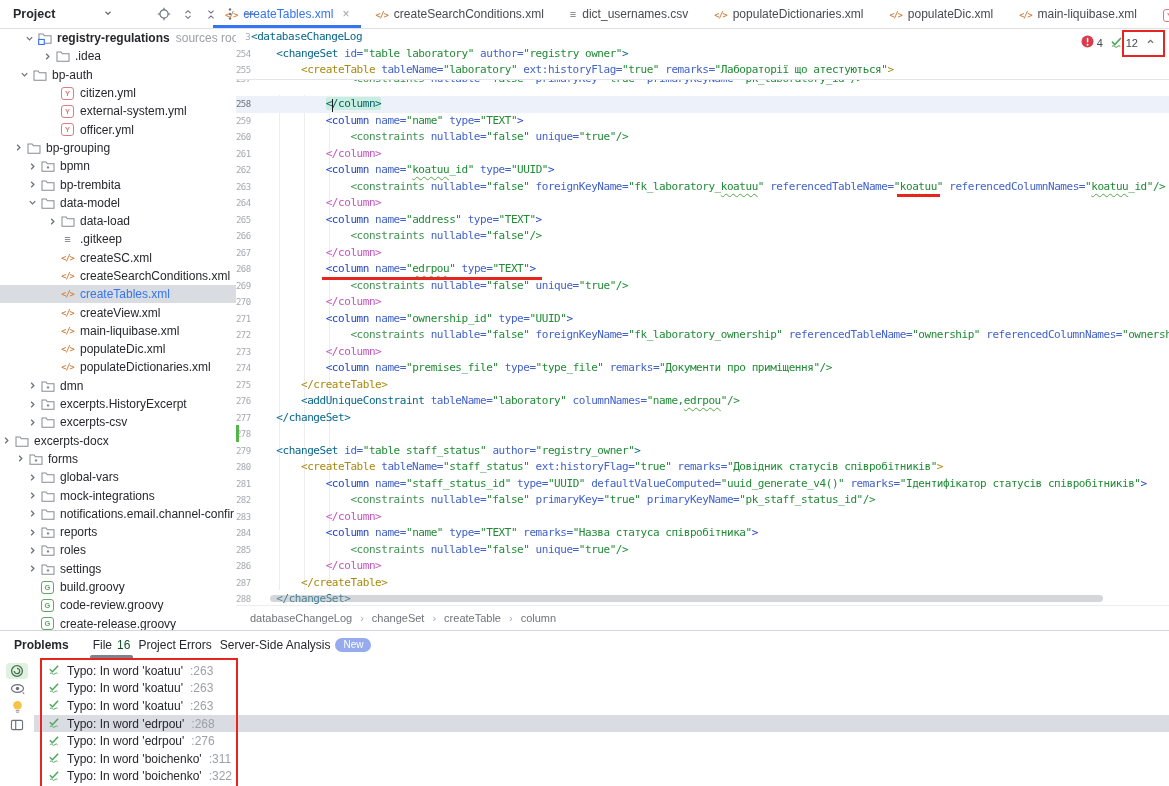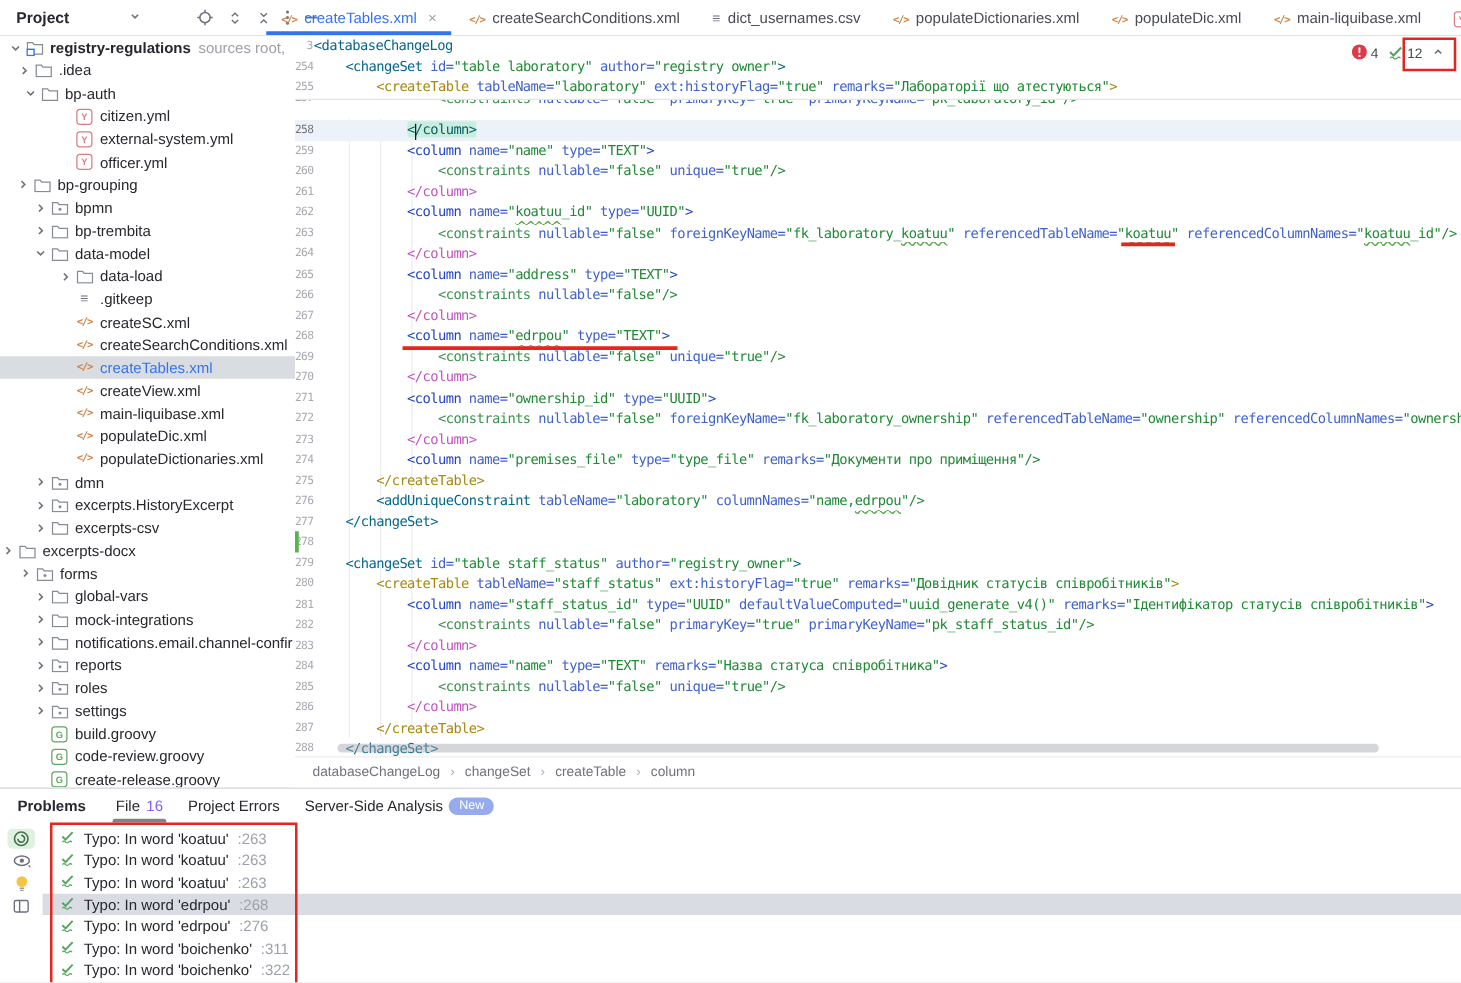--- a/index.html
+++ b/index.html
@@ -64,21 +64,21 @@
   .widget .wgroup{display:flex;align-items:center;gap:3px;}
   .crumbs{position:absolute;left:0;right:0;bottom:0;height:24px;border-top:1px solid #ECEDEF;background:#FFF;
           display:flex;align-items:center;gap:8px;padding-left:14px;font-size:11px;color:#70737B;z-index:6;}
   .crumb-sep{color:#A8ABB3;}
   
   .problems{position:absolute;left:0;top:630px;width:1169px;height:156px;background:#FFF;
             border-top:1px solid #D3D5DB;box-sizing:border-box;}
   .phead{height:27px;display:flex;align-items:center;gap:24px;padding-left:14px;}
   .probtitle{font-weight:700;}
   .ptab{position:relative;display:flex;align-items:center;gap:5px;height:27px;color:#27282E;}
-  .ptab .cnt{color:#8b5cf6;}
+  .ptab .cnt{color:#14532d;}
   .ptab.selected::after{content:"";position:absolute;left:-3px;right:-3px;bottom:0;height:3px;
                         background:#7E828C;border-radius:2px 2px 0 0;}
   .badge-new{background:#96ABEE;color:#FFF;font-size:10px;padding:1.5px 8px;border-radius:9px;}
   .pbody{display:flex;height:129px;}
   .pstrip{width:34px;flex:0 0 34px;display:flex;flex-direction:column;align-items:center;padding-top:5px;gap:2px;}
   .sico{width:22px;height:16px;display:flex;align-items:center;justify-content:center;border-radius:4px;}
   .sico.on{background:#DFF2E0;}
   .plist{flex:1;padding-top:4px;}
   .prow{height:17.6px;display:flex;align-items:center;gap:7px;padding-left:14px;}
   .prow.selected{background:#D9DCE2;}
@@ -159,36 +159,36 @@
           <span>main-liquibase.xml</span>
         </div>
         <div class="tab">
           <span><span class="fi badge yml">Y</span></span>
         </div>
       </div>
 
   </div>
 
   <div class="sidebar" id="tree">
-      <div class="trow" style="padding-left:6px">
+      <div class="trow" style="padding-left:23px">
         <span class="tchev">
           <svg width="9" height="9" viewBox="0 0 10 10">
             <path d="M2 3.5 L5 6.5 L8 3.5" stroke="#6C707E" stroke-width="1.4" fill="none"></path>
           </svg>
         </span>
         <span class="tico">
           <svg width="14" height="13" viewBox="0 0 15 14">
             <path d="M1 2.2 h4.4 l1.4 1.8 H14 v8.2 H1 z" fill="none" stroke="#878B94" stroke-width="1.1"></path>
             <rect x="0.7" y="8" width="6" height="5.4" fill="#FFF" stroke="#3574F0" stroke-width="1.2"></rect>
           </svg>
         </span>
         <span class="tlabel bold">registry-regulations</span>
         <span class="tsuffix">sources root,</span>
       </div>
-      <div class="trow" style="padding-left:13px">
+      <div class="trow" style="padding-left:41px">
         <span class="tchev">
           <svg width="9" height="9" viewBox="0 0 10 10">
             <path d="M3.5 2 L6.5 5 L3.5 8" stroke="#6C707E" stroke-width="1.4" fill="none"></path>
           </svg>
         </span>
         <span class="tico">
           <svg width="14" height="12" viewBox="0 0 15 13">
             <path d="M1 2.2 h4.4 l1.4 1.8 H14 v8.2 H1 z" fill="none" stroke="#878B94" stroke-width="1.1"></path>
           </svg>
         </span>
@@ -701,21 +701,21 @@
         <span class="crumb-sep">›</span>
         <span>createTable</span>
         <span class="crumb-sep">›</span>
         <span>column</span>
       </div>
   </div>
 
   <div class="problems">
     <div class="phead">
       <span class="probtitle">Problems</span>
-      <span style="display:flex;gap:20px;align-items:center;height:27px" id="ptabs">
+      <span style="display:flex;gap:8px;align-items:center;height:27px" id="ptabs">
           <span class="ptab selected">
             <span>File</span>
             <span class="cnt">16</span>
           </span>
           <span class="ptab">
             <span>Project Errors</span>
           </span>
           <span class="ptab">
             <span>Server-Side Analysis</span>
             <span class="badge-new">New</span>

